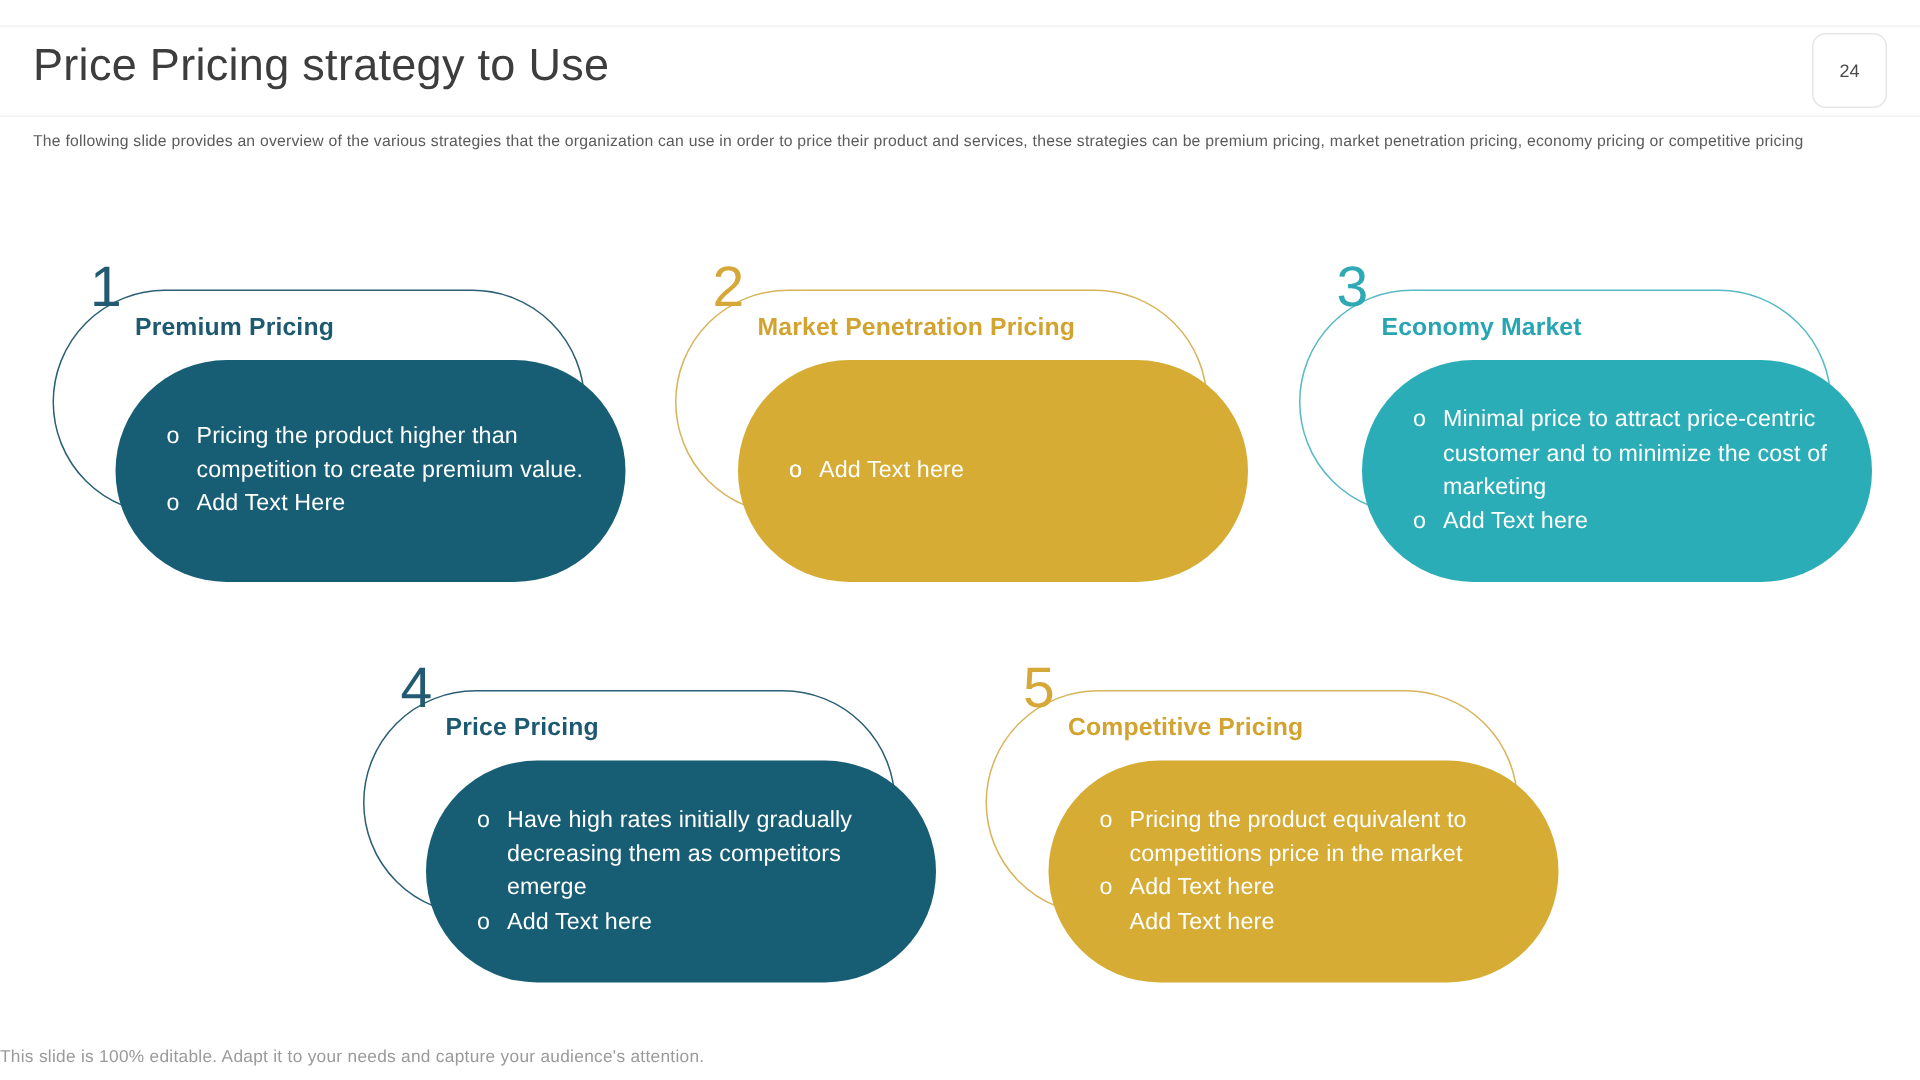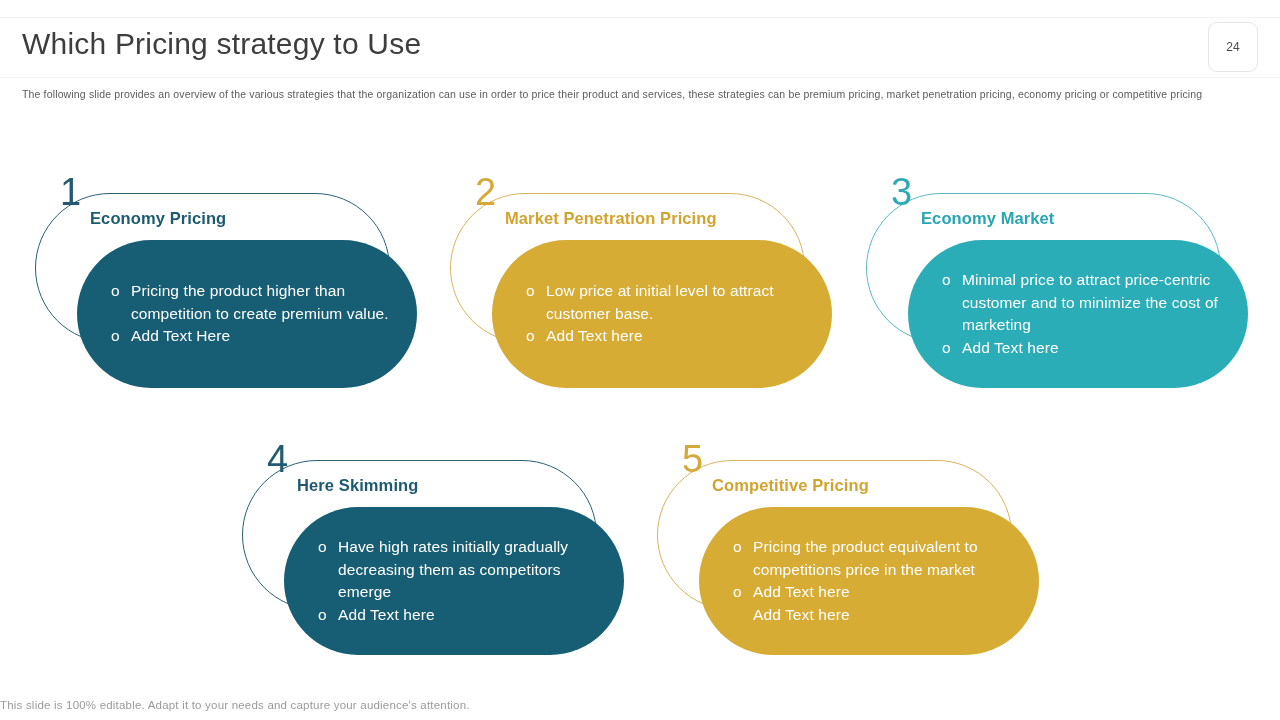--- a/index.html
+++ b/index.html
@@ -138,32 +138,32 @@
   }
 </style>
 </head>
 <body>
 
 <div class="slide">
 
   <div class="header-rule-top"></div>
   <div class="header-rule-bottom"></div>
 
-  <div class="slide-title">Which Pricing strategy to Use</div>
+  <div class="slide-title">Price Pricing strategy to Use</div>
 
   <div class="page-badge">
     <span>24</span>
   </div>
 
   <div class="slide-subtitle">The following slide provides an overview of the various strategies that the organization can use in order to price their product and services, these strategies can be premium pricing, market penetration pricing, economy pricing or competitive pricing</div>
 
   <div class="card" style="left:35px; top:190px; width:400px; height:210px;">
     <div class="outline-pill" style="left:0; top:3px; width:355px; height:150px; border-color:#2b5f74;"></div>
     <div class="card-number" style="left:25px; top:-17px; color:#225a72;">1</div>
-    <div class="card-title" style="left:55px; top:19px; color:#1d5a72;">Economy Pricing</div>
+    <div class="card-title" style="left:55px; top:19px; color:#1d5a72;">Premium Pricing</div>
     <div class="filled-pill" style="left:42px; top:50px; width:340px; height:148px; background:#175E75;">
       <ul class="bullet-list">
         <li class="bullet-item">
           <span class="marker">o</span>
           <span>Pricing the product higher than competition to create premium value.</span>
         </li>
         <li class="bullet-item">
           <span class="marker">o</span>
           <span>Add Text Here</span>
         </li>
@@ -172,21 +172,20 @@
   </div>
 
   <div class="card" style="left:450px; top:190px; width:400px; height:210px;">
     <div class="outline-pill" style="left:0; top:3px; width:355px; height:150px; border-color:#d8b45a;"></div>
     <div class="card-number" style="left:25px; top:-17px; color:#d6a83a;">2</div>
     <div class="card-title" style="left:55px; top:19px; color:#d2a32f;text-align:center;">Market Penetration Pricing</div>
     <div class="filled-pill" style="left:42px; top:50px; width:340px; height:148px; background:#D6AC34;">
       <ul class="bullet-list">
         <li class="bullet-item">
           <span class="marker">o</span>
-          <span>Low price at initial level to attract customer base.</span>
         </li>
         <li class="bullet-item">
           <span class="marker">o</span>
           <span>Add Text here</span>
         </li>
       </ul>
     </div>
   </div>
 
   <div class="card" style="left:866px; top:190px; width:400px; height:210px;">
@@ -203,21 +202,21 @@
           <span class="marker">o</span>
           <span>Add Text here</span>
         </li>
       </ul>
     </div>
   </div>
 
   <div class="card" style="left:242px; top:457px; width:400px; height:210px;">
     <div class="outline-pill" style="left:0; top:3px; width:355px; height:150px; border-color:#2b5f74;"></div>
     <div class="card-number" style="left:25px; top:-17px; color:#225a72;">4</div>
-    <div class="card-title" style="left:55px; top:19px; color:#1d5a72;">Here Skimming</div>
+    <div class="card-title" style="left:55px; top:19px; color:#1d5a72;">Price Pricing</div>
     <div class="filled-pill" style="left:42px; top:50px; width:340px; height:148px; background:#175E75;">
       <ul class="bullet-list">
         <li class="bullet-item">
           <span class="marker">o</span>
           <span>Have high rates initially gradually decreasing them as competitors emerge</span>
         </li>
         <li class="bullet-item">
           <span class="marker">o</span>
           <span>Add Text here</span>
         </li>

